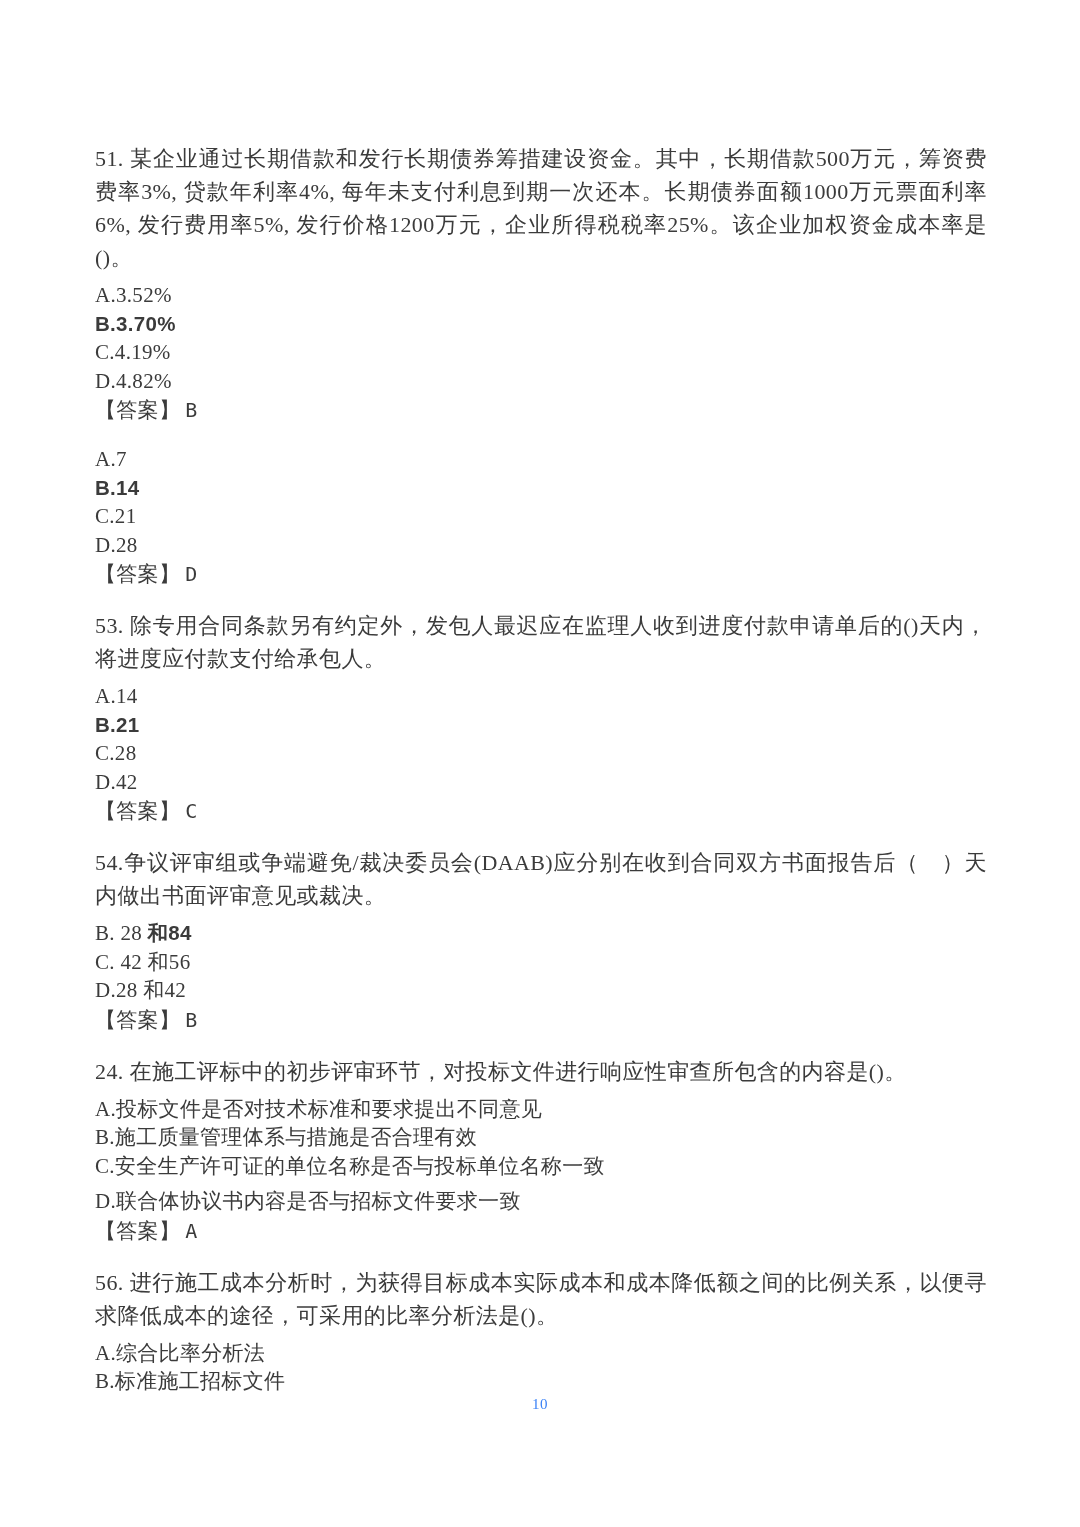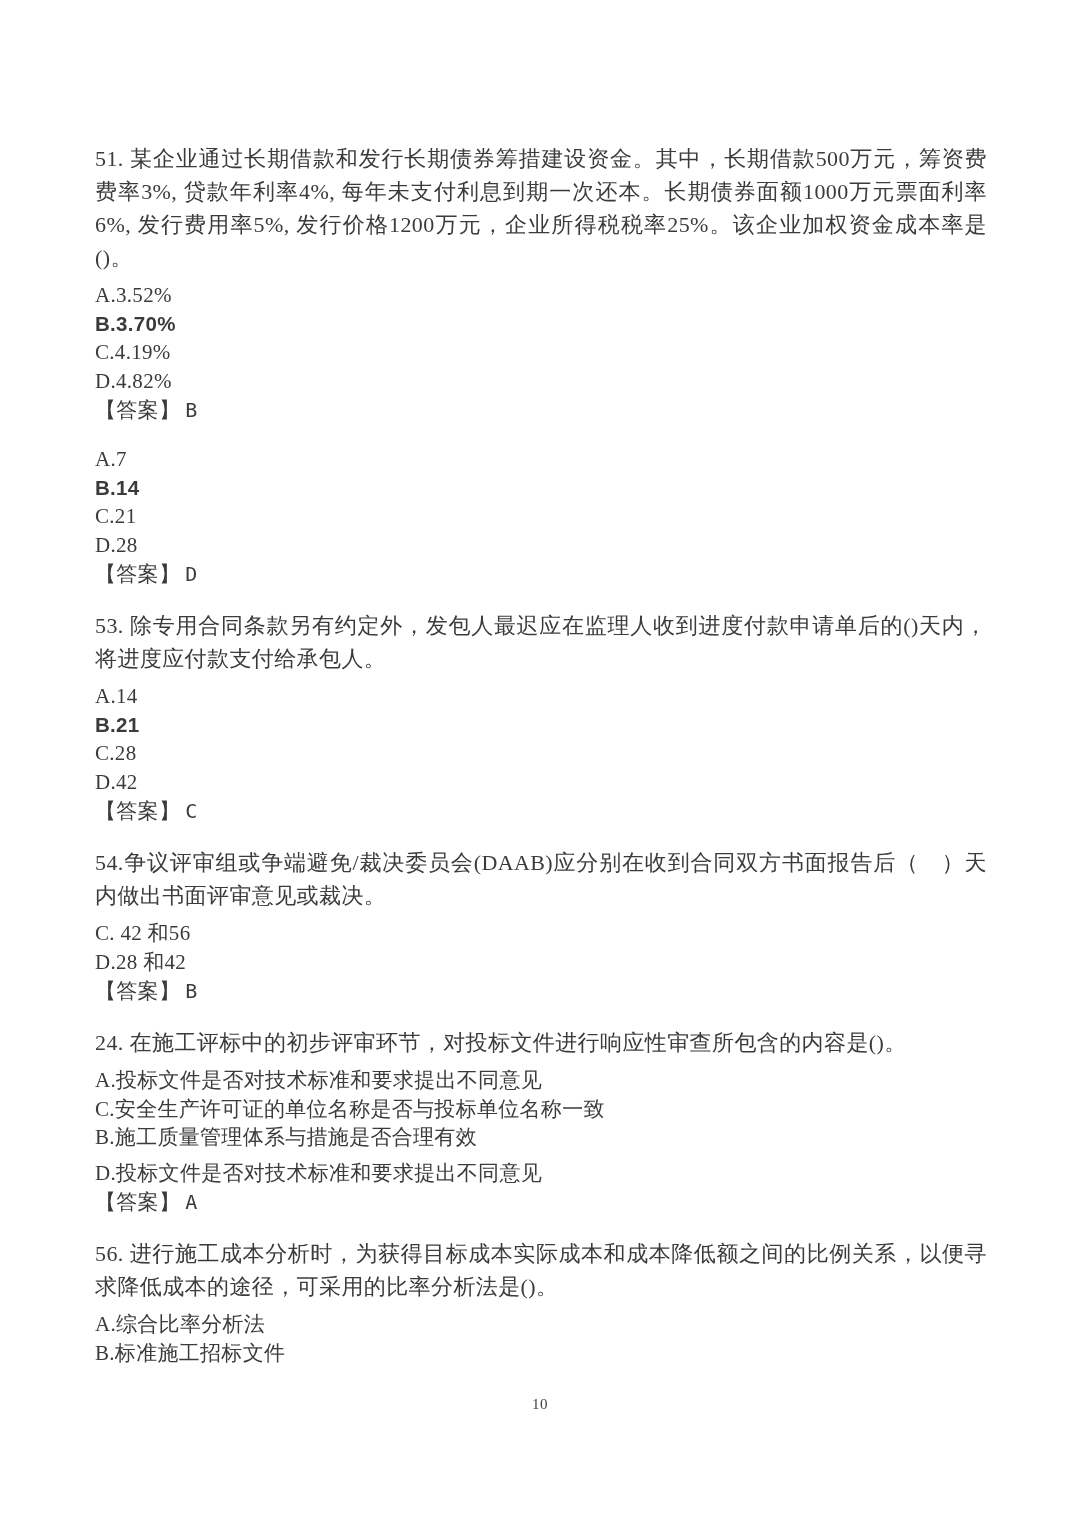--- a/index.html
+++ b/index.html
@@ -62,21 +62,21 @@
     font-size: 20px;
     margin-left: 5px;
   }
   .pagenum {
     position: absolute;
     top: 1396px;
     left: 0;
     width: 100%;
     text-align: center;
     font-size: 15px;
-    color: #404040;
+    color: #3b82f6;
     letter-spacing: 0.5px;
   }
 </style>
 </head>
 <body>
 
 <div class="page">
   <div>
   <div class="question">
     <div class="stem">51. 某企业通过长期借款和发行长期债券筹措建设资金。其中，长期借款500万元，筹资费费率3%, 贷款年利率4%, 每年未支付利息到期一次还本。长期债券面额1000万元票面利率6%, 发行费用率5%, 发行价格1200万元，企业所得税税率25%。该企业加权资金成本率是()。</div>
@@ -110,34 +110,35 @@
           <div class="option"><span>C.28</span></div>
           <div class="option"><span>D.42</span></div>
         </div>
     <div class="answer"><span class="ans-prefix">【答案】</span><span class="ans-letter">C</span></div>
   </div>
 
   <div class="question">
     <div class="stem">54.争议评审组或争端避免/裁决委员会(DAAB)应分别在收到合同双方书面报告后（　）天内做出书面评审意见或裁决。</div>
     <div class="options">
 
+          <div class="option"><span>B. 28 </span><span class="alt">和84</span></div>
           <div class="option"><span>C. 42 和56</span></div>
           <div class="option"><span>D.28 和42</span></div>
         </div>
     <div class="answer"><span class="ans-prefix">【答案】</span><span class="ans-letter">B</span></div>
   </div>
 
   <div class="question">
     <div class="stem">24. 在施工评标中的初步评审环节，对投标文件进行响应性审查所包含的内容是()。</div>
     <div class="options">
 
     <div class="option"><span>A.投标文件是否对技术标准和要求提出不同意见</span></div>
+          <div class="option"><span>B.施工质量管理体系与措施是否合理有效</span></div>
           <div class="option"><span>C.安全生产许可证的单位名称是否与投标单位名称一致</span></div>
-          <div class="option"><span>B.施工质量管理体系与措施是否合理有效</span></div>
-          <div class="option gap"><span>D.投标文件是否对技术标准和要求提出不同意见</span></div>
+          <div class="option gap"><span>D.联合体协议书内容是否与招标文件要求一致</span></div>
         </div>
     <div class="answer bold"><span class="ans-prefix">【答案】</span><span class="ans-letter">A</span></div>
   </div>
 
   <div class="question">
     <div class="stem">56. 进行施工成本分析时，为获得目标成本实际成本和成本降低额之间的比例关系，以便寻求降低成本的途径，可采用的比率分析法是()。</div>
     <div class="options">
 
     <div class="option"><span>A.综合比率分析法</span></div>
           <div class="option"><span>B.标准施工招标文件</span></div>

